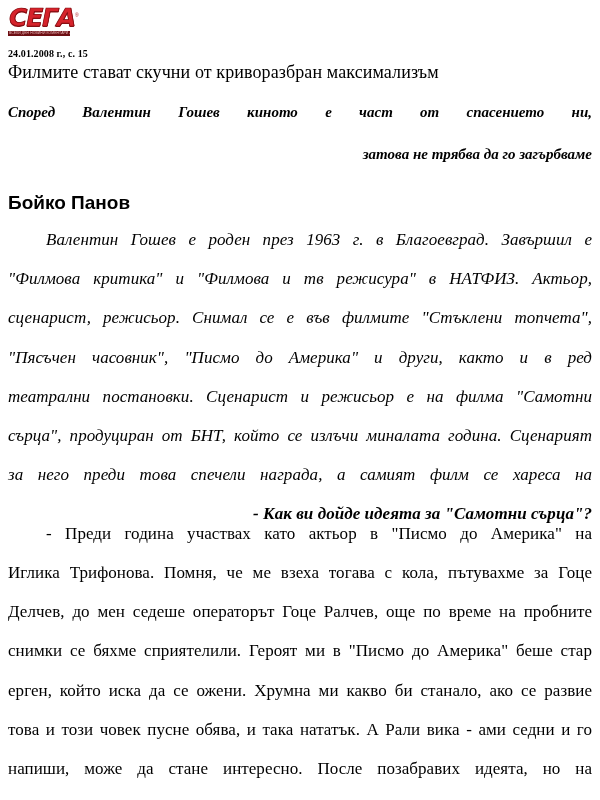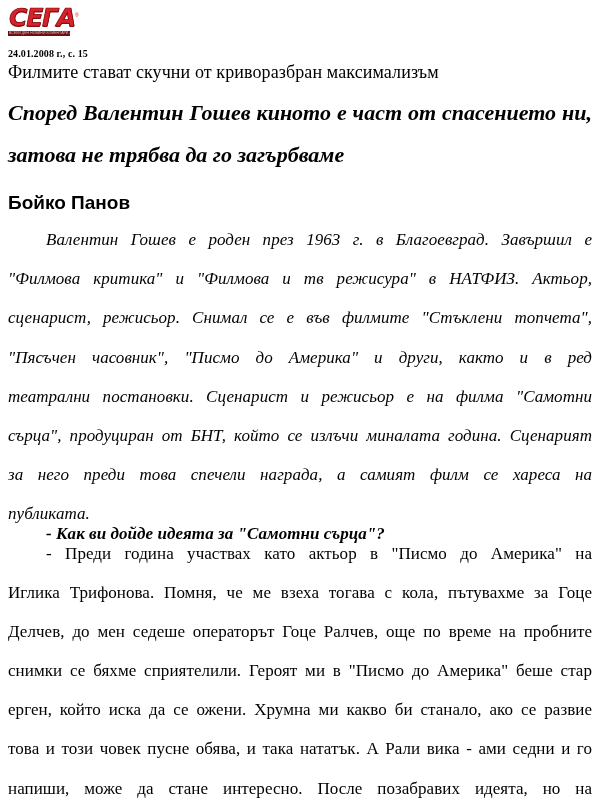--- a/index.html
+++ b/index.html
@@ -98,21 +98,21 @@
     font-size: 18px;
     line-height: 20px;
     margin: 26px 0 8px 0;
     letter-spacing: 0.1px;
   }
 
   .standfirst {
     font-family: "Liberation Serif", serif;
     font-weight: bold;
     font-style: italic;
-    font-size: 22px;
+    font-size: 15px;
     line-height: 21px;
     margin: 20px 0 0 0;
     text-align: justify;
     text-justify: inter-word;
   }
 
   .byline {
     font-family: Liberation Sans, sans-serif;
     font-weight: bold;
     font-size: 19px;
@@ -148,21 +148,21 @@
     display: block;
     text-align: justify;
   }
   .ljust::after {
     content: "";
     display: inline-block;
     width: 100%;
   }
   .llast {
     display: block;
-    text-align: left;
+    text-align: right;
   }
 </style>
 </head>
 <body>
 
 <div class="page">
 
   <div class="masthead">
     <div class="logo-block">
       <div class="logo-word"><span>СЕГА</span><span class="logo-tm">®</span></div>
@@ -185,21 +185,20 @@
   <div class="body-text">
 
     <p class="para ital">
       <span class="ljust"><span class="indent"></span><span>Валентин Гошев е роден през 1963 г. в Благоевград. Завършил е</span></span>
       <span class="ljust"><span>"Филмова критика" и "Филмова и тв режисура" в НАТФИЗ. Актьор,</span></span>
       <span class="ljust"><span>сценарист, режисьор. Снимал се е във филмите "Стъклени топчета",</span></span>
       <span class="ljust"><span>"Пясъчен часовник", "Писмо до Америка" и други, както и в ред</span></span>
       <span class="ljust"><span>театрални постановки. Сценарист и режисьор е на филма "Самотни</span></span>
       <span class="ljust"><span>сърца", продуциран от БНТ, който се излъчи миналата година. Сценарият</span></span>
       <span class="ljust"><span>за него преди това спечели награда, а самият филм се хареса на</span></span>
-      <span class="llast"><span>публиката.</span></span>
     </p>
 
     <p class="para q">
       <span class="llast"><span class="indent"></span><span>- Как ви дойде идеята за "Самотни сърца"?</span></span>
     </p>
 
     <p class="para">
       <span class="ljust"><span class="indent"></span><span>- Преди година участвах като актьор в "Писмо до Америка" на</span></span>
       <span class="ljust"><span>Иглика Трифонова. Помня, че ме взеха тогава с кола, пътувахме за Гоце</span></span>
       <span class="ljust"><span>Делчев, до мен седеше операторът Гоце Ралчев, още по време на пробните</span></span>

